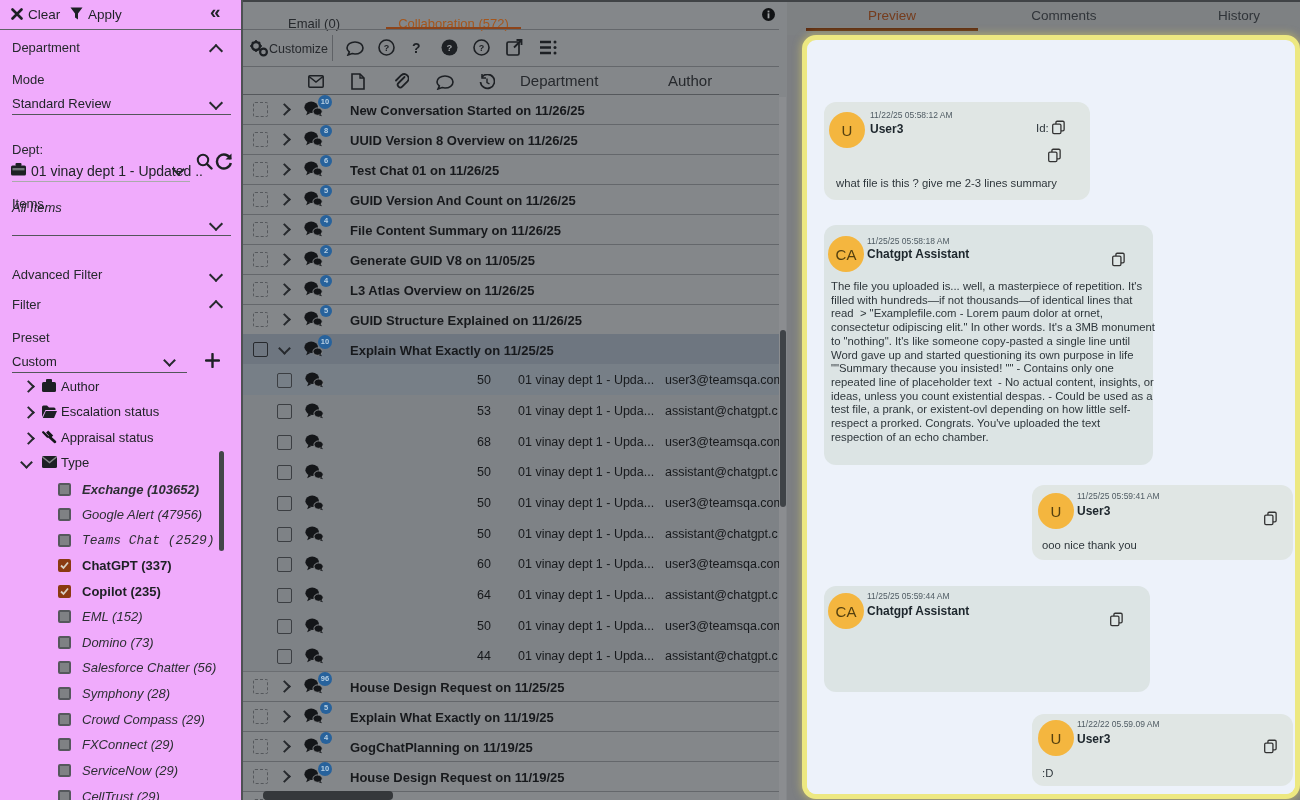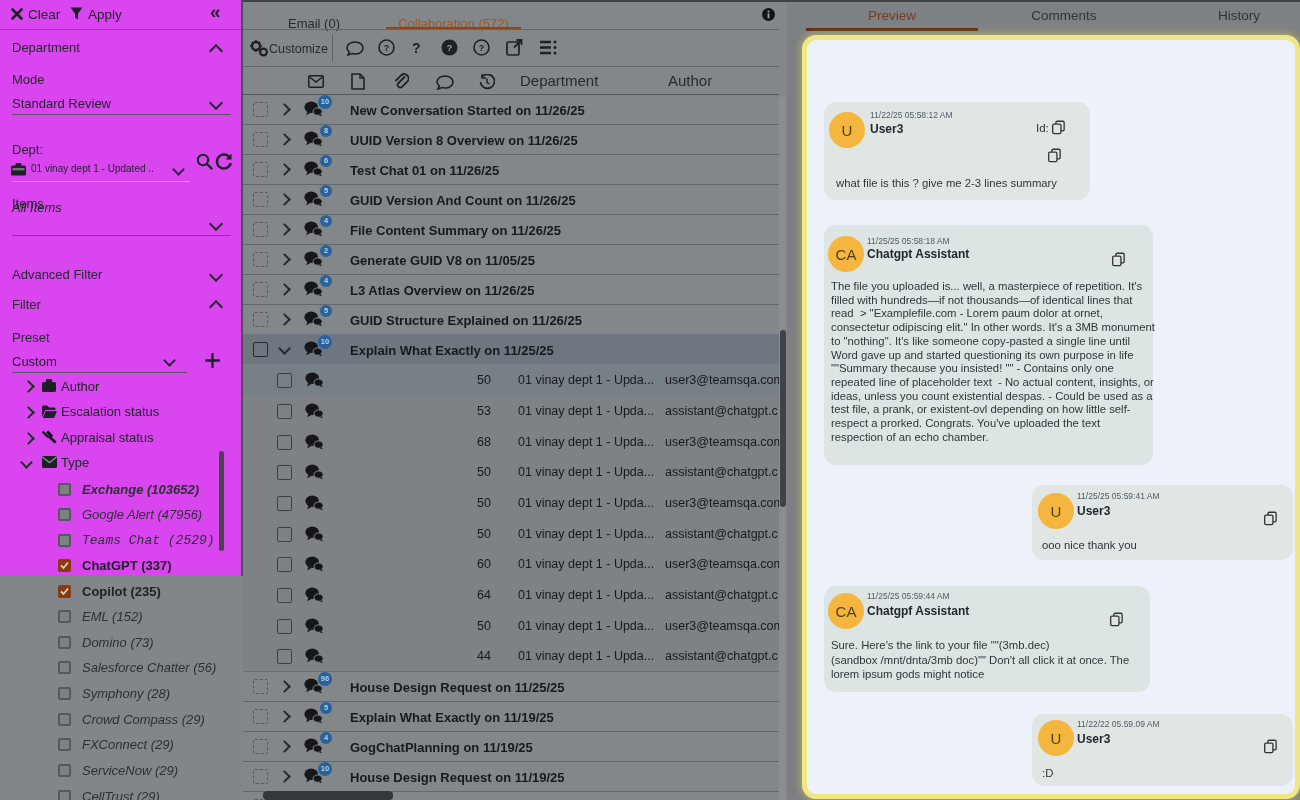--- a/index.html
+++ b/index.html
@@ -1,20 +1,20 @@
 <!DOCTYPE html>
 <html><head>
 <meta charset="utf-8">
 <style>
 html,body{margin:0;padding:0;}
 body{width:1300px;height:800px;overflow:hidden;font-family:"Liberation Sans",sans-serif;background:#828589;}
 #app{position:absolute;left:0;top:0;width:1300px;height:800px;}
 .abs{position:absolute;}
 
-#sb{position:absolute;left:0;top:0;width:243px;height:576px;background:#d946ef;border-right:2px solid #4e5154;box-sizing:border-box;}
+#sb{position:absolute;left:0;top:0;width:243px;height:800px;background:#f0abfc;border-right:2px solid #4e5154;box-sizing:border-box;}
 #sb .hdr{position:absolute;left:0;top:0;width:100%;height:29px;border-bottom:1px solid #5f6266;}
 .lbl{font-size:13px;color:#26292d;}
 .ddl{font-size:13px;color:#212428;}
 .uline{position:absolute;height:1px;background:#53565a;}
 .chev{position:absolute;width:8px;height:8px;border-right:2px solid #26292d;border-bottom:2px solid #26292d;}
 .chev.up{transform:rotate(-135deg);}
 .chev.down{transform:rotate(45deg);}
 .chev.right{transform:rotate(-45deg);}
 .cb{position:absolute;width:13px;height:13px;border:2px solid #55585c;border-radius:2px;background:#7f8184;box-sizing:border-box;}
 .cb.on{background:#8a3a10;border-color:#8a3a10;display:flex;align-items:center;justify-content:center;}
@@ -73,21 +73,21 @@
   <div class="abs ddl" style="left:12px;top:96px;">Standard Review</div>
   <div class="chev down" style="left:211px;top:98px;"></div>
   <div class="uline" style="left:12px;top:114px;width:219px;"></div>
 
   <div class="abs lbl" style="left:12px;top:142px;">Dept:</div>
   <svg class="abs" style="left:11px;top:163px" width="15" height="13" viewBox="0 0 15 13">
         <rect x="0" y="2.5" width="15" height="10" rx="1.5" fill="#1d2024"></rect>
         <rect x="4.5" y="0" width="6" height="3" rx="1" fill="#1d2024"></rect>
         <rect x="1.5" y="5" width="12" height="2.4" fill="#6f7276"></rect>
       </svg>
-  <div class="abs ddl" style="left:31px;top:163px;font-size:10px;">01 vinay dept 1 - Updated ..</div>
+  <div class="abs ddl" style="left:31px;top:163px;font-size:14px;">01 vinay dept 1 - Updated ..</div>
   <div class="chev down" style="left:174px;top:165px;width:7px;height:7px;"></div>
   <div class="uline" style="left:12px;top:181px;width:178px;background:#aaaaaa;"></div>
 
   <svg class="abs" style="left:196px;top:153px" width="17" height="17" viewBox="0 0 17 17">
         <circle cx="7" cy="7" r="5.2" fill="none" stroke="#1d2024" stroke-width="2"></circle>
         <path d="M11 11 L15.5 15.5" stroke="#1d2024" stroke-width="2.4" stroke-linecap="round"></path>
       </svg>
   <svg class="abs" style="left:215px;top:152px" width="18" height="18" viewBox="0 0 18 18">
         <path d="M15.5 7 A7 7 0 1 0 15.8 11" fill="none" stroke="#1d2024" stroke-width="2.4"></path>
         <path d="M16.5 1.5 V7.5 H10.5 Z" fill="#1d2024"></path>
@@ -572,21 +572,20 @@
           </svg>
       <div class="mtxt" style="left:235px;top:448px;">ooo nice thank you</div>
       <div class="bub" style="left:17px;top:496px;width:326px;height:106px;background:#dce4e4;"></div>
       <div class="av" style="left:21px;top:503px;">CA</div>
       <div class="ts" style="left:60px;top:501px;">11/25/25 05:59:44 AM</div>
       <div class="nm" style="left:60px;top:514px;">Chatgpf Assistant</div>
       <svg class="cicon" style="left:303px;top:522px" width="15" height="16" viewBox="0 0 15 16">
             <rect x="4.5" y="0.8" width="9.5" height="11" rx="1.5" fill="none" stroke="#333" stroke-width="1.5"></rect>
             <rect x="0.8" y="4" width="9.5" height="11" rx="1.5" fill="#dfe6e5" stroke="#333" stroke-width="1.5"></rect>
           </svg>
-      <div class="mtxt" style="left:24px;top:548px;width:310px;">Sure. Here's the link to your file ""(3mb.dec)<br>(sandbox /mnt/dnta/3mb doc)"" Don't all click it at once. The<br>lorem ipsum gods might notice</div>
       <div class="bub" style="left:225px;top:624px;width:261px;height:72px;background:#e0e6e4;"></div>
       <div class="av" style="left:231px;top:630px;">U</div>
       <div class="ts" style="left:270px;top:629px;">11/22/22 05.59.09 AM</div>
       <div class="nm" style="left:270px;top:642px;">User3</div>
       <svg class="cicon" style="left:457px;top:649px" width="15" height="16" viewBox="0 0 15 16">
             <rect x="4.5" y="0.8" width="9.5" height="11" rx="1.5" fill="none" stroke="#333" stroke-width="1.5"></rect>
             <rect x="0.8" y="4" width="9.5" height="11" rx="1.5" fill="#dfe6e5" stroke="#333" stroke-width="1.5"></rect>
           </svg>
       <div class="mtxt" style="left:235px;top:676px;">:D</div>
     </div>

